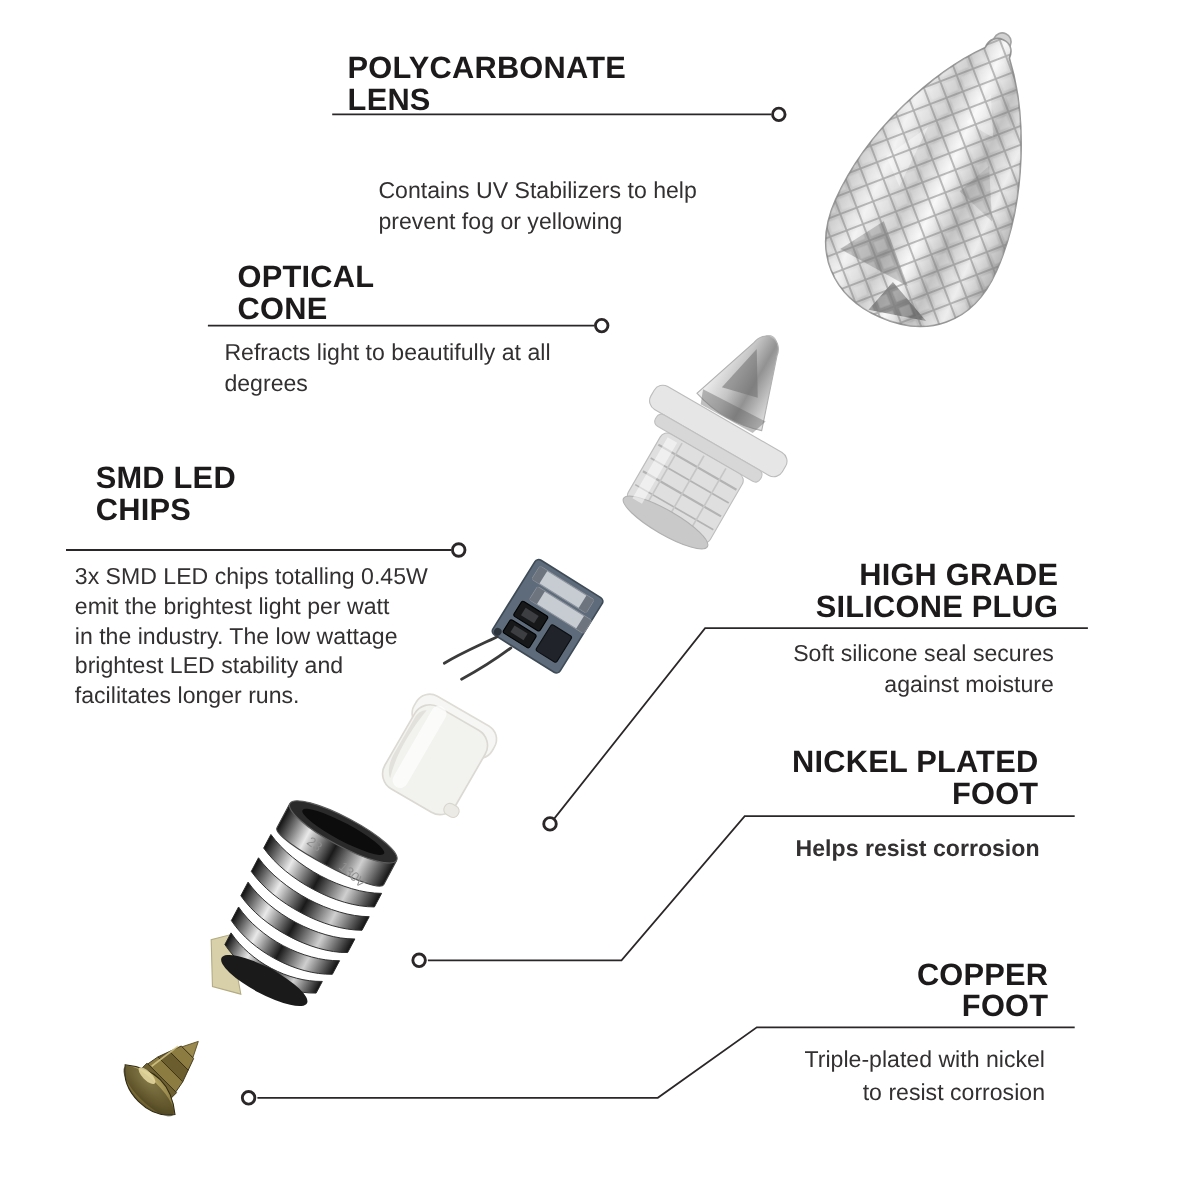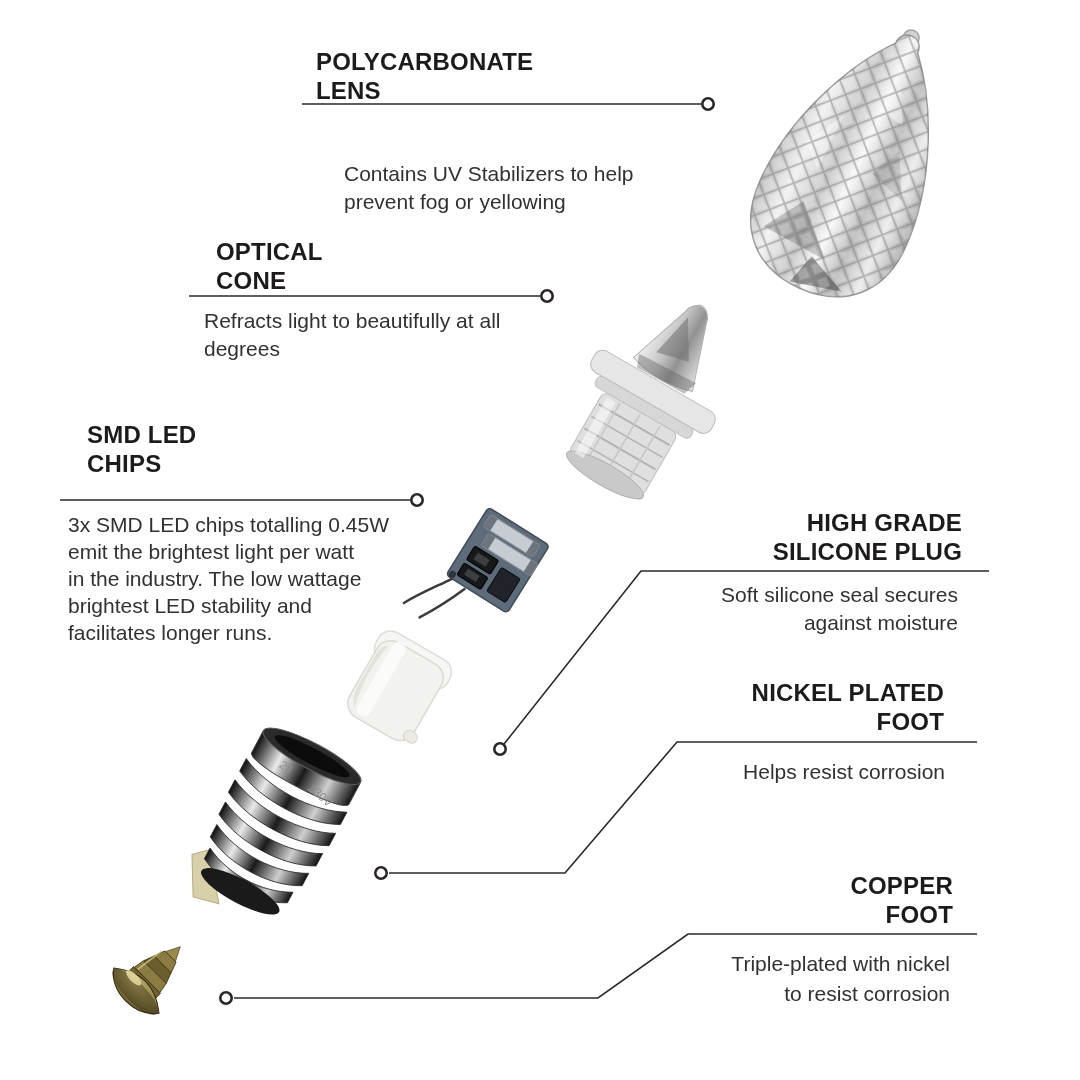--- a/index.html
+++ b/index.html
@@ -4,37 +4,37 @@
 <style>
   html,body { margin:0; padding:0; background:#ffffff; }
   .canvas {
     position:relative; width:1080px; height:1080px; background:#ffffff;
     font-family:"Liberation Sans","DejaVu Sans",sans-serif; overflow:hidden;
   }
   svg { overflow:visible; display:block; }
   .abs { position:absolute; }
   .callout-title {
     position:absolute; color:#1d1a1b; font-weight:bold;
-    font-size:24px; line-height:29px; letter-spacing:0.2px; white-space:nowrap;
+    font-size:28px; line-height:29px; letter-spacing:0.2px; white-space:nowrap;
   }
   .callout-desc {
     position:absolute; color:#333031; font-weight:normal;
     font-size:21px; line-height:28px; white-space:nowrap;
   }
   .ta-r { text-align:right; }
   #c1-title { left:316px; top:47px; }
   #c1-desc  { left:344px; top:119px;margin-top:41px; }
   #c2-title { left:216px; top:237px; }
   #c2-desc  { left:204px; top:307px; }
   #c3-title { left:87px;  top:420px; }
   #c3-desc  { left:68px;  top:511px; line-height:27px; }
   #c4-title { left:642px; width:320px; top:508px; }
   #c4-desc  { left:638px; width:320px; top:581px; }
   #c5-title { left:624px; width:320px; top:678px; }
-  #c5-desc  { left:625px; width:320px; top:758px; }
+  #c5-desc  { left:625px; width:320px; top:758px;font-weight:bold; }
   #c6-title { left:633px; width:320px; top:871px; }
   #c6-desc  { left:630px; width:320px; top:949px; line-height:30px; }
   #leader-overlay { position:absolute; left:0; top:0; pointer-events:none; }
 </style>
 </head>
 <body>
 
 <div class="canvas">
 
   <svg class="abs" style="left:705px; top:14px;" width="300" height="300" viewBox="0 0 300 300">

